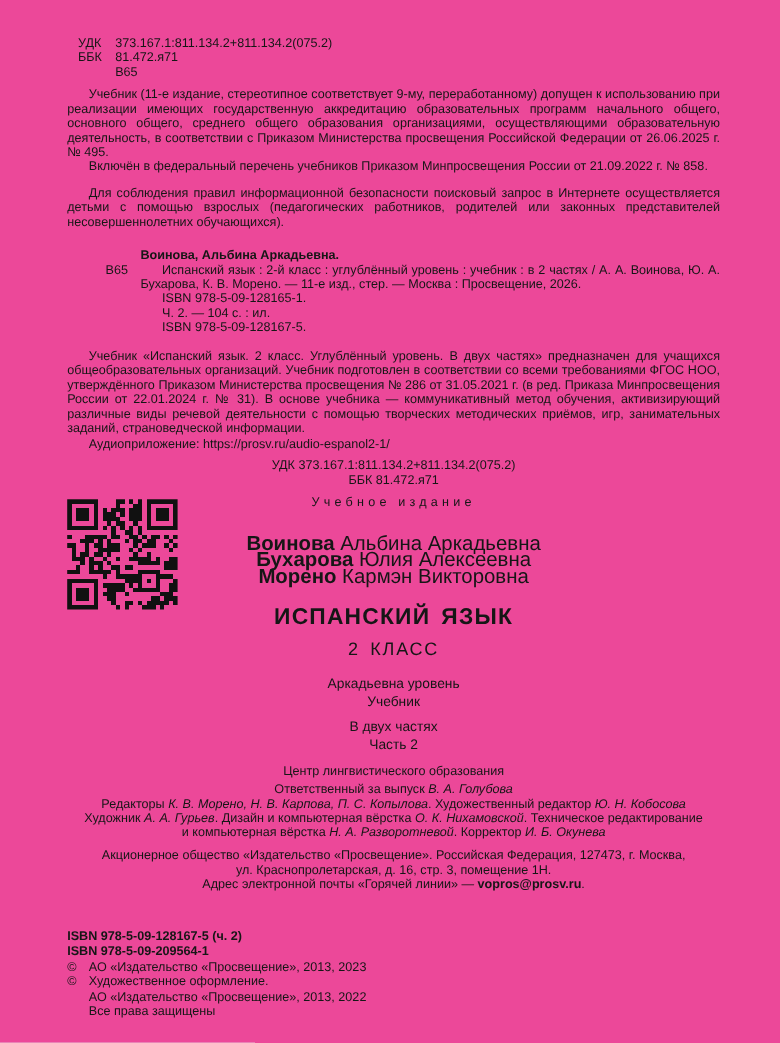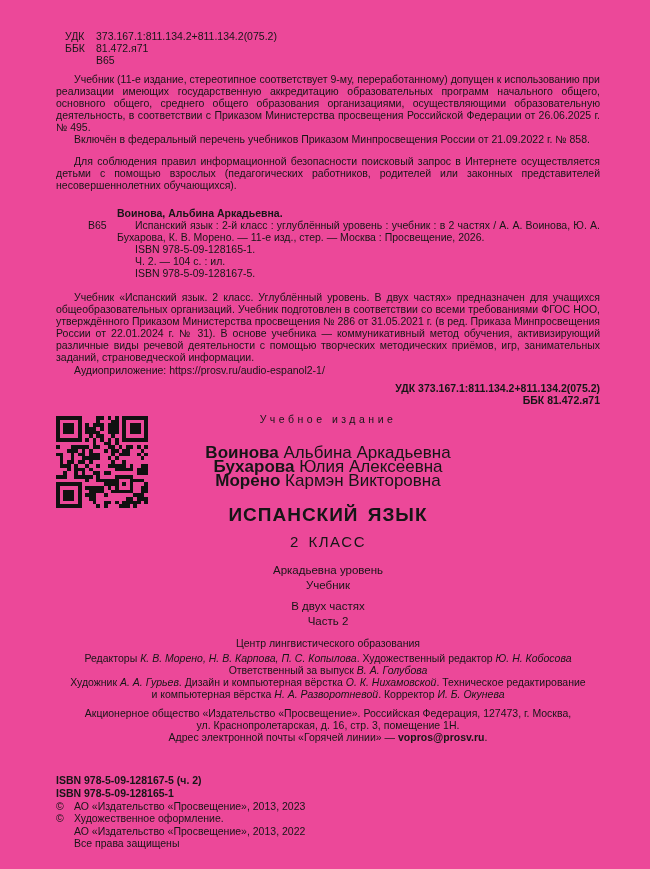--- a/index.html
+++ b/index.html
@@ -24,21 +24,21 @@
   .head .lbl { width: 31px; flex: none; }
   .just { text-align: justify; text-indent: 18px; }
   .indent { text-indent: 18px; }
   .gap-top { margin-top: 10px; }
   .para-block { margin-top: 8px; }
   .biblio { position: relative; margin-top: 16px; padding-left: 61px; }
   .biblio .bcode { position: absolute; left: 32px; top: 12px; }
   .biblio .bindent { padding-left: 18px; }
   .annotation { margin-top: 12px; }
   .audio { margin-top: 1px; }
-  .codes-right { margin-top: 5px; text-align: right; font-weight: bold; line-height: 1.16; }
+  .codes-right { margin-top: 5px; text-align: center; font-weight: normal; line-height: 1.16; }
   .title-section { position: relative; margin-top: 6px; text-align: center; }
   .qr { position: absolute; left: 0; top: 2px; width: 92px; height: 92px; }
   .edition { margin-top: 8px; letter-spacing: 3.5px; }
   .authors { margin-top: 20px; font-size: 17px; line-height: 14px; }
   .book-title { margin-top: 16px; font-size: 19px; font-weight: bold; letter-spacing: 1px; word-spacing: 3px; }
   .grade { margin-top: 8px; font-size: 15px; letter-spacing: 1.5px; word-spacing: 3px; }
   .level { margin-top: 13px; font-size: 11.5px; }
   .kind  { margin-top: 2px;  font-size: 11.5px; text-align: center; }
   .parts { margin-top: 8px;  font-size: 11.5px; }
   .partnum { margin-top: 2px; font-size: 11.5px; }
@@ -426,38 +426,38 @@
     <div class="book-title">ИСПАНСКИЙ ЯЗЫК</div>
     <div class="grade">2 КЛАСС</div>
     <div class="level">Аркадьевна уровень</div>
     <div class="kind">Учебник</div>
     <div class="parts">В двух частях</div>
     <div class="partnum">Часть 2</div>
   </div>
 
   <div class="credits">
     <div class="center-name">Центр лингвистического образования</div>
+    <div><span>Ответственный за выпуск </span><span class="i">В. А. Голубова</span></div>
     <div><span>Редакторы </span><span class="i">К. В. Морено, Н. В. Карпова, П. С. Копылова</span><span>. Художественный редактор </span><span class="i">Ю. Н. Кобосова</span></div>
-    <div><span>Ответственный за выпуск </span><span class="i">В. А. Голубова</span></div>
     <div><span>Художник </span><span class="i">А. А. Гурьев</span><span>. Дизайн и компьютерная вёрстка </span><span class="i">О. К. Нихамовской</span><span>. Техническое редактирование</span></div>
     <div><span>и компьютерная вёрстка </span><span class="i">Н. А. Разворотневой</span><span>. Корректор </span><span class="i">И. Б. Окунева</span></div>
   </div>
 
 
   <div class="publisher">
     <div>Акционерное общество «Издательство «Просвещение». Российская Федерация, 127473, г. Москва,</div>
     <div>ул. Краснопролетарская, д. 16, стр. 3, помещение 1Н.</div>
   </div>
 
   <div class="hotline"><span>Адрес электронной почты «Горячей линии» — </span><span class="b">vopros@prosv.ru</span><span>.</span></div>
 
   <div class="footer">
     <div class="isbns">
       <div>ISBN 978-5-09-128167-5 (ч. 2)</div>
-      <div>ISBN 978-5-09-128165-1</div>
+      <div>ISBN 978-5-09-209564-1</div>
     </div>
     <div class="copyrights">
       <div class="centry">
         <span class="csym">©</span>
         <div>
           <div>АО «Издательство «Просвещение», 2013, 2023</div>
         </div>
       </div>
       <div class="centry">
         <span class="csym">©</span>

